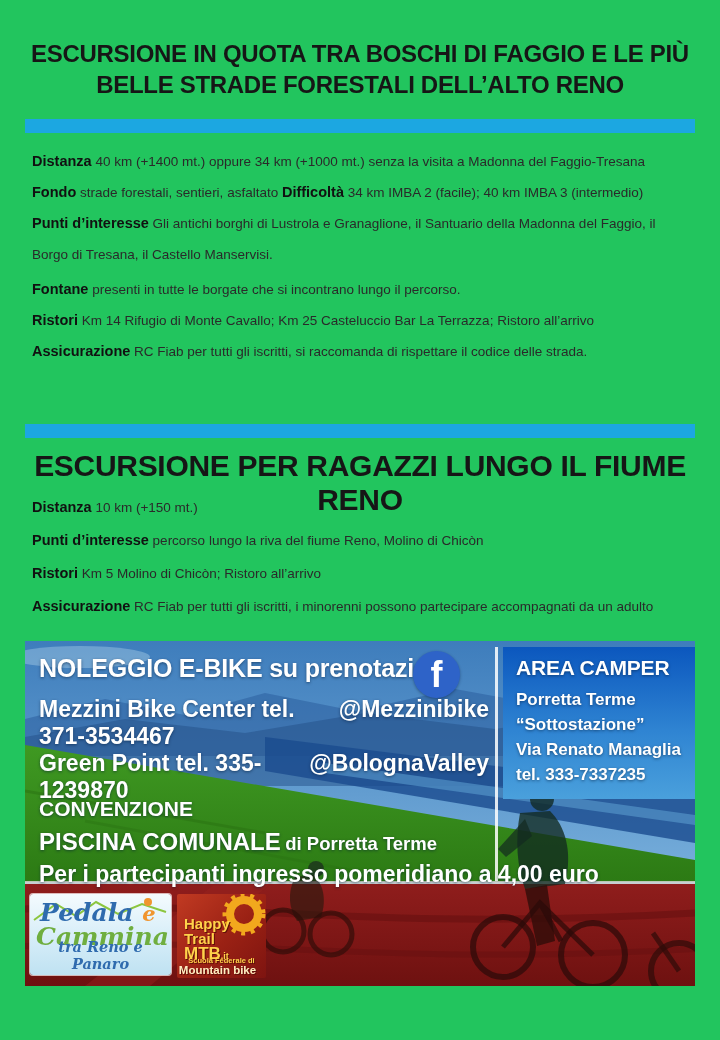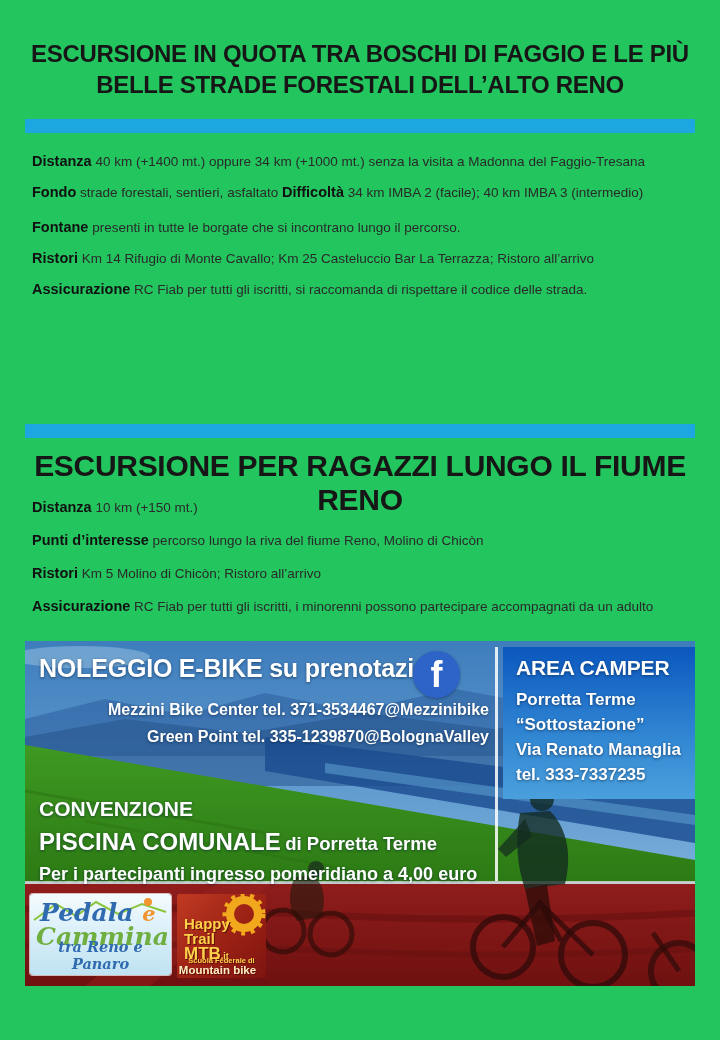--- a/index.html
+++ b/index.html
@@ -21,31 +21,31 @@
   .details b{font-size:14.5px;color:#111;}
   
   .banner{position:absolute;top:641px;left:25px;width:670px;height:345px;overflow:hidden;background:#4486C4;}
   .banner svg.bg{position:absolute;left:0;top:0;}
   .banner .txt{color:#ffffff;font-weight:bold;text-shadow:0 1px 3px rgba(0,25,55,.55);}
   .ebike-title{position:absolute;left:14px;top:13px;font-size:25px;letter-spacing:-0.2px;}
   .fb-icon{position:absolute;left:388px;top:10px;width:47px;height:47px;border-radius:50%;
       background:#2E63C8;color:#fff;font-weight:bold;font-size:36px;line-height:47px;
       text-align:center;box-shadow:0 1px 3px rgba(0,20,50,.4);}
   .ebike-rows{position:absolute;left:14px;top:55px;width:450px;}
-  .ebike-row{display:flex;justify-content:flex-end;font-size:16px;line-height:27px;}
+  .ebike-row{display:flex;justify-content:flex-end;font-size:23px;line-height:27px;}
   .v-divider{position:absolute;left:470px;top:6px;width:3px;height:234px;background:rgba(255,255,255,.85);}
   .camper-box{position:absolute;left:478px;top:6px;width:192px;height:152px;box-sizing:border-box;
       padding:9px 6px 0 13px;background:linear-gradient(180deg,#0B57BE 0%,#2F84D2 55%,#4AA0DC 100%);}
   .camper-title{font-size:21px;letter-spacing:-0.2px;margin-bottom:7px;}
   .camper-line{font-size:17px;line-height:25px;}
   .conv{position:absolute;left:14px;top:154px;text-shadow:0 1px 3px rgba(0,45,10,.55);}
   .conv-1{font-size:21px;line-height:27px;margin-bottom:5px;}
   .conv-2{line-height:29px;margin-bottom:3px;}
   .conv-2 .big{font-size:24px;} .conv-2 .med{font-size:18.5px;}
-  .conv-3{font-size:18px;line-height:24px;}
+  .conv-3{font-size:23px;line-height:24px;}
   
   .logo-pedala{position:absolute;left:5px;top:253px;width:141px;height:81px;border-radius:3px;
       background:linear-gradient(180deg,#F4FBFE 0%,#D6EDF8 55%,#BFE2F2 100%);overflow:hidden;
       box-shadow:0 0 0 1px rgba(255,255,255,.7);}
   .logo-pedala svg{position:absolute;left:0;top:0;}
   .pedala-line1{position:absolute;left:10px;top:6px;font-family:"DejaVu Serif", serif;
       font-style:italic;font-weight:bold;font-size:25px;line-height:26px;white-space:nowrap;}
   .pedala-line2{position:absolute;left:6px;top:30px;font-family:"DejaVu Serif", serif;
       font-style:italic;font-weight:bold;font-size:25px;line-height:26px;color:#6FAE3F;white-space:nowrap;}
   .w-pedala{color:#2F6BAE;font-style:italic;} .w-e{color:#F0952F;font-size:21px;}
@@ -69,20 +69,21 @@
 
   <div class="main-title">
     <div>ESCURSIONE IN QUOTA TRA BOSCHI DI FAGGIO E  LE PIÙ</div>
     <div>BELLE STRADE FORESTALI DELL’ALTO RENO</div>
   </div>
   <div class="bar bar1"></div>
 
   <div class="details sec1">
     <p><b>Distanza</b> <span>40 km (+1400 mt.) oppure 34 km (+1000 mt.) senza la visita a Madonna del Faggio-Tresana</span></p>
     <p><b>Fondo</b> <span>strade forestali, sentieri, asfaltato</span> <b>Difficoltà</b> <span>34 km IMBA 2 (facile); 40 km IMBA 3 (intermedio)</span></p>
+    <p><b>Punti d’interesse</b> <span>Gli antichi borghi di Lustrola e Granaglione, il Santuario della Madonna del Faggio, il Borgo di Tresana, il Castello Manservisi.</span></p>
     <p class="gap"><b>Fontane</b> <span>presenti in tutte le borgate che si incontrano lungo il percorso.</span></p>
     <p><b>Ristori</b> <span>Km 14 Rifugio di Monte Cavallo; Km 25 Casteluccio Bar La Terrazza; Ristoro all’arrivo</span></p>
     <p><b>Assicurazione</b> <span>RC Fiab per tutti gli iscritti, si raccomanda di rispettare il codice delle strada.</span></p>
   </div>
 
   <div class="bar bar2"></div>
   <div class="sub-title">ESCURSIONE PER RAGAZZI LUNGO IL FIUME RENO</div>
 
   <div class="details sec2">
     <p><b>Distanza</b> <span>10 km (+150 mt.)</span></p>

